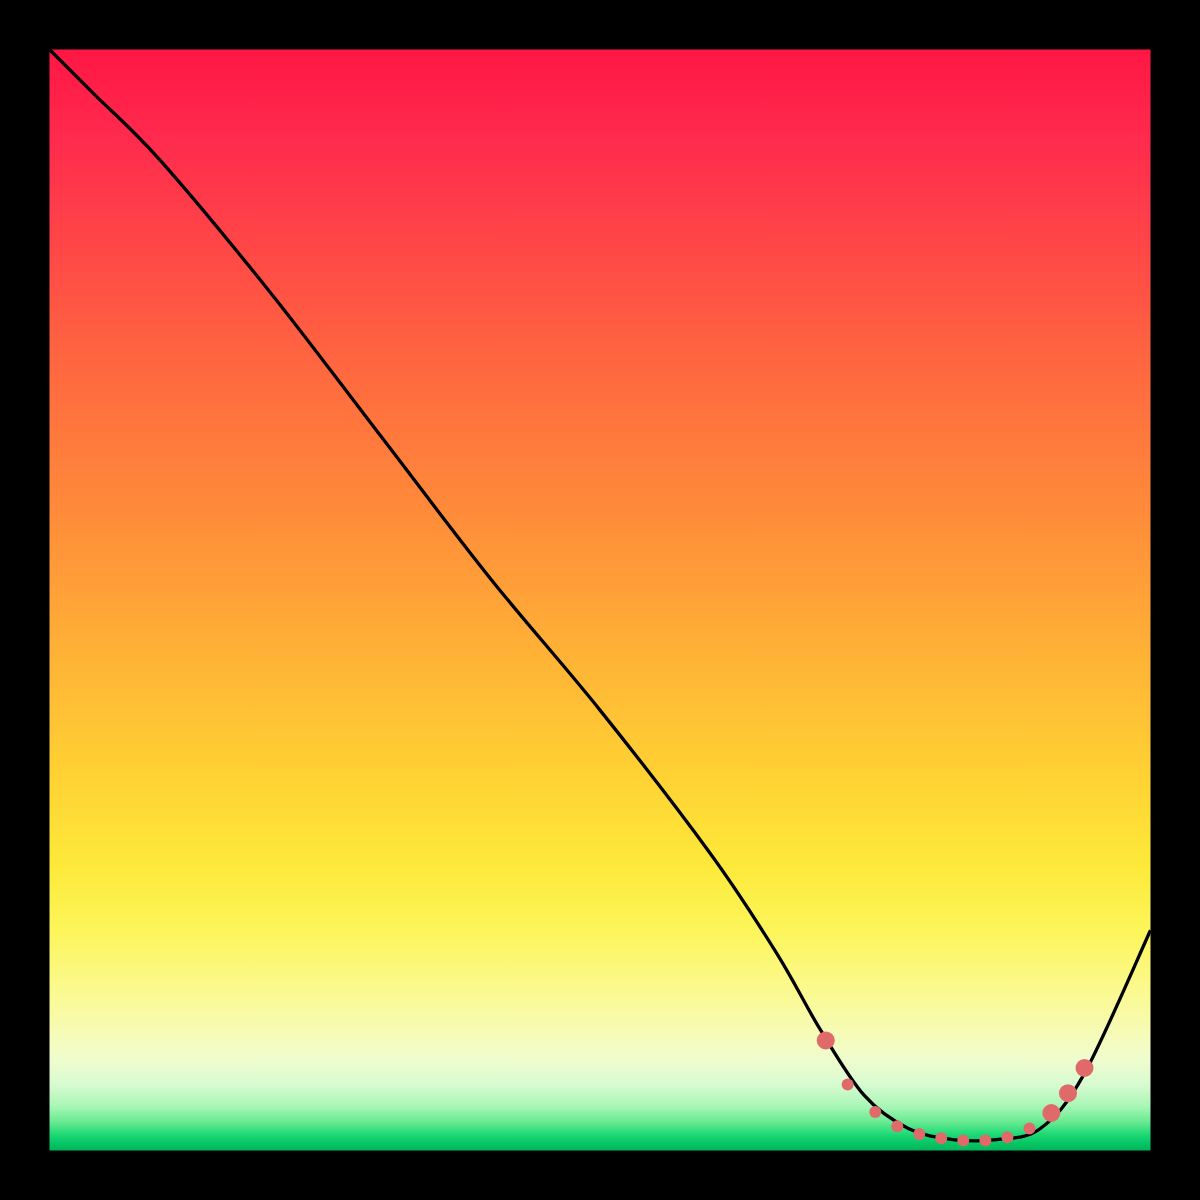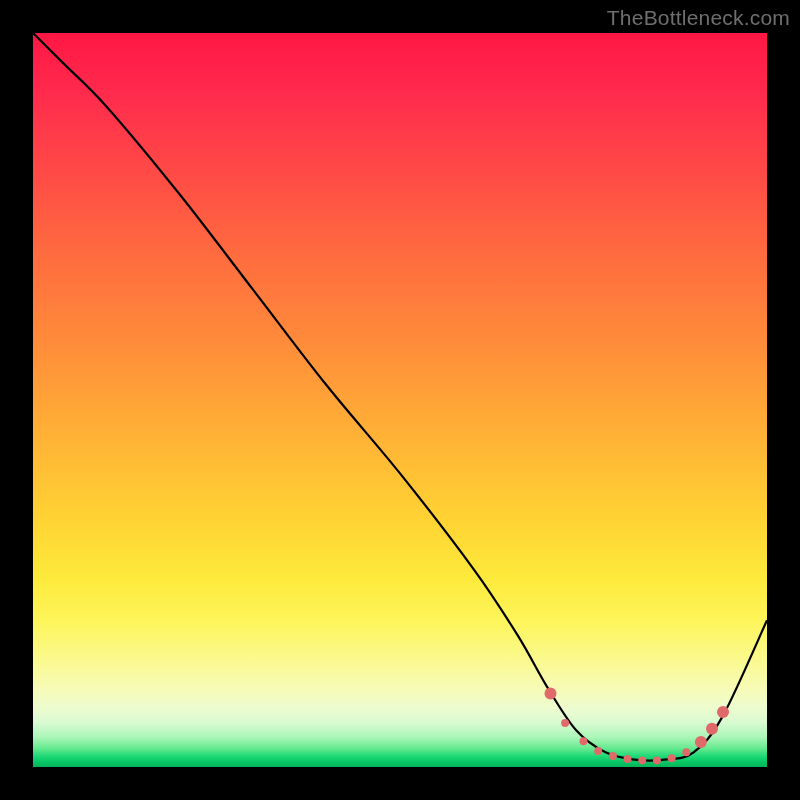--- a/index.html
+++ b/index.html
@@ -83,14 +83,13 @@
         <circle cx="609.2" cy="727.4" r="4" fill="#e06a6a"></circle>
         <circle cx="623.9" cy="727.4" r="4" fill="#e06a6a"></circle>
         <circle cx="638.6" cy="725.2" r="4" fill="#e06a6a"></circle>
         <circle cx="653.3" cy="719.3" r="4" fill="#e06a6a"></circle>
         <circle cx="667.9" cy="709.0" r="6" fill="#e06a6a"></circle>
         <circle cx="679.0" cy="695.8" r="6" fill="#e06a6a"></circle>
         <circle cx="690.0" cy="679.0" r="6" fill="#e06a6a"></circle>
       </g>
   </svg>
 
-  <div class="watermark">TheBottleneck.com</div>
 </div>
 
 </body></html>

